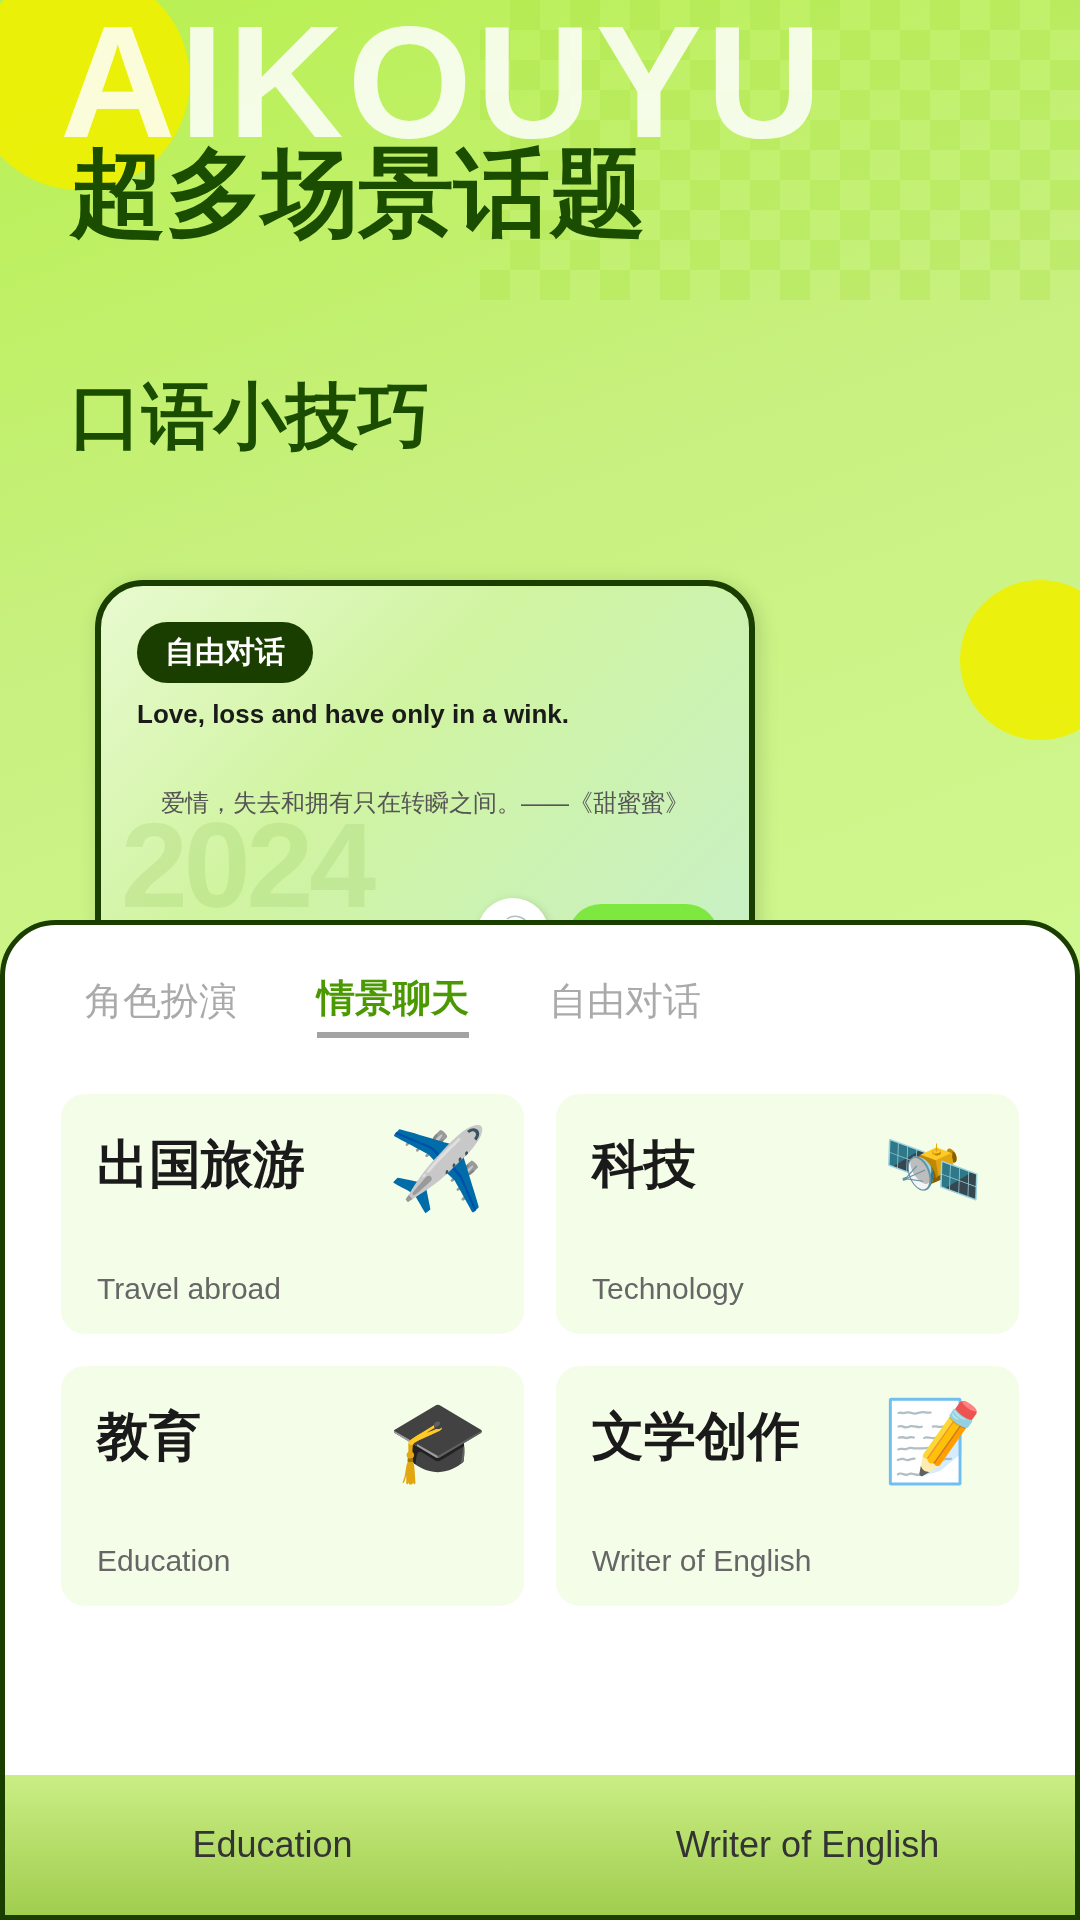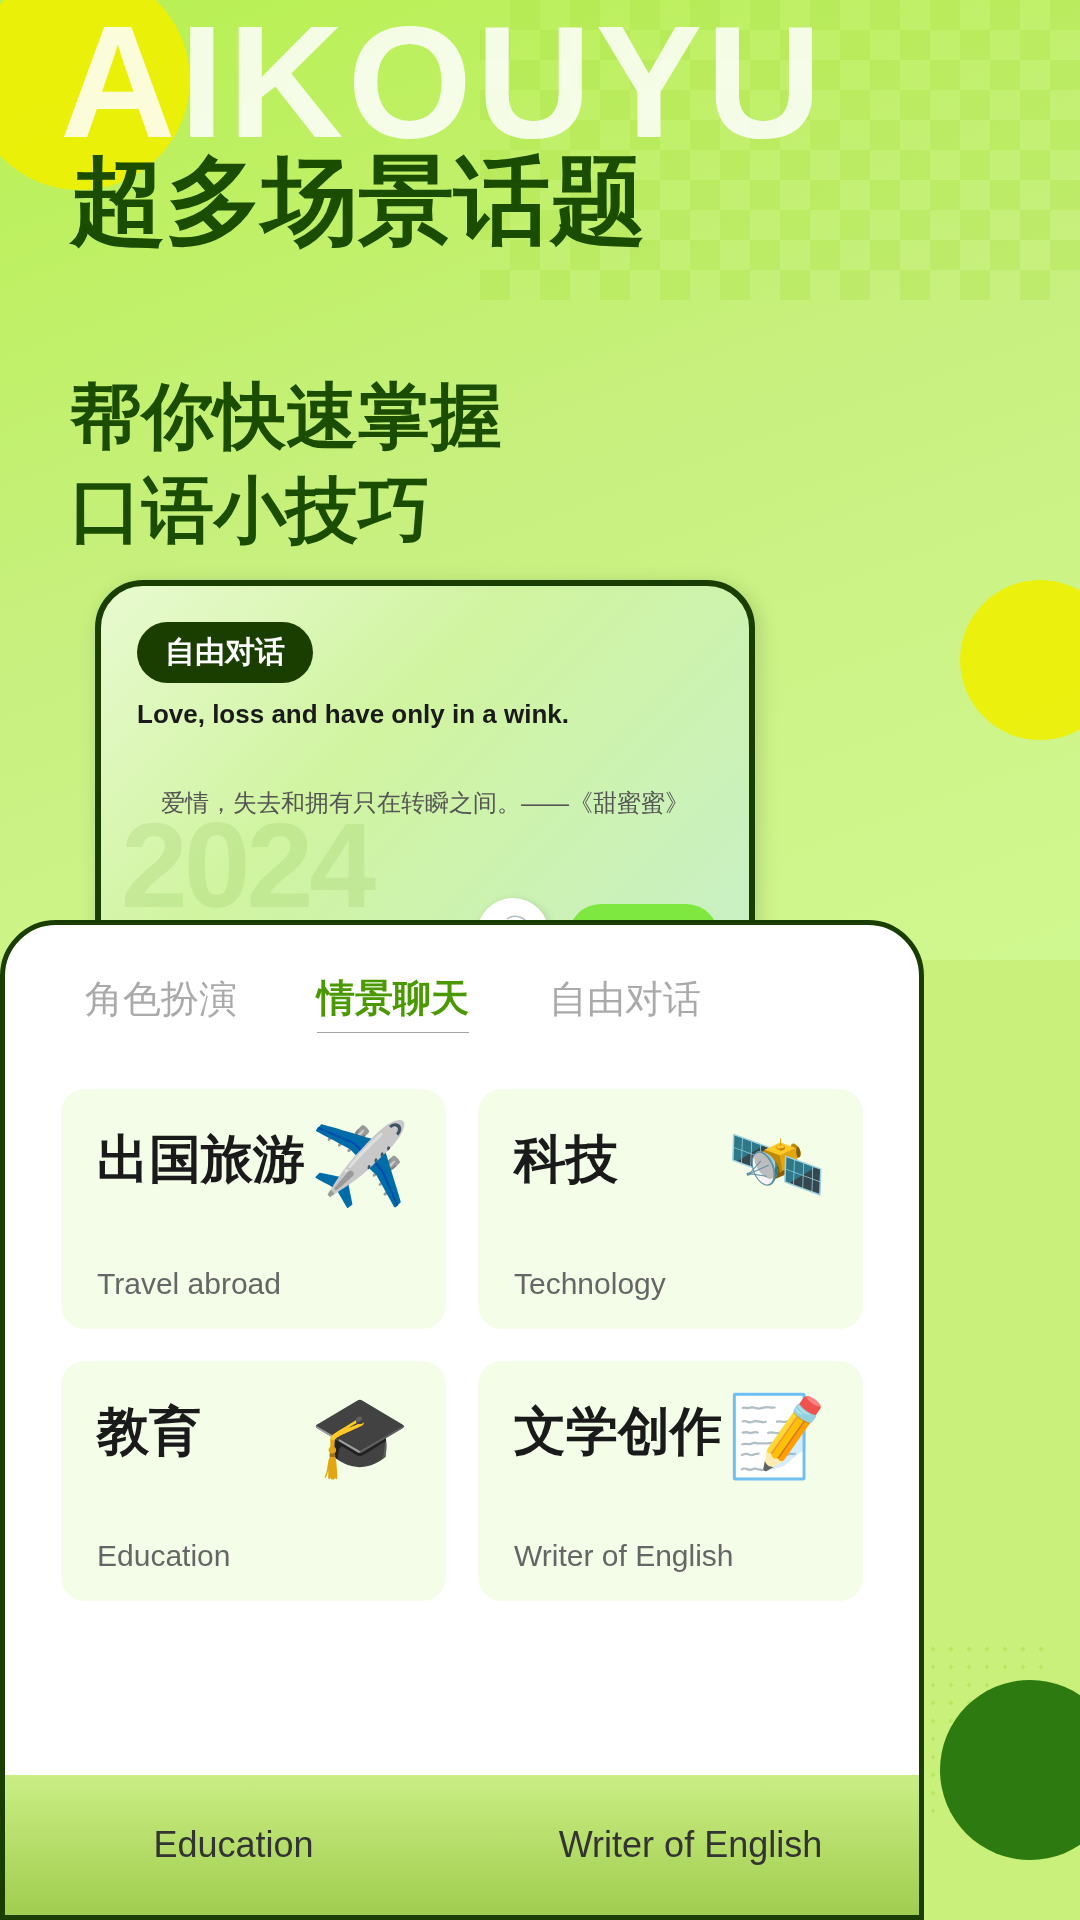--- a/index.html
+++ b/index.html
@@ -69,21 +69,21 @@
       width: 160px;
       height: 160px;
       background: #f0f000;
       border-radius: 50%;
       opacity: 0.9;
     }
 
     
     .main-heading {
       position: absolute;
-      top: 148px;
+      top: 140px;
       left: 70px;
       font-size: 96px;
       font-weight: 900;
       color: #1a4d00;
       line-height: 1.1;
       z-index: 2;
     }
 
     .sub-heading {
       position: absolute;
@@ -202,21 +202,21 @@
       display: flex;
       align-items: center;
       gap: 8px;
     }
 
     
     .bottom-panel {
       position: absolute;
       bottom: 0;
       left: 0;
-      width: 924px;
+      width: 1080px;
       height: 1000px;
       background: white;
       border-radius: 56px 56px 0 0;
       border: 5px solid #1a3d00;
       z-index: 5;
       overflow: hidden;
     }
 
     
     .tabs-row {
@@ -230,21 +230,21 @@
       font-size: 38px;
       color: #aaa;
       font-weight: 500;
       padding-bottom: 8px;
       cursor: pointer;
     }
 
     .tab-item.active {
       color: #4a9900;
       font-weight: 700;
-      border-bottom: 1px solid #a3a3a3;
+      border-bottom: 6px solid #a3a3a3;
     }
 
     
     .category-grid {
       display: grid;
       grid-template-columns: 1fr 1fr;
       gap: 0;
       padding: 0 40px;
       margin-top: 20px;
     }
@@ -355,21 +355,20 @@
   <div class="checker-overlay"></div>
 
   <div class="yellow-blob-tl"></div>
   <div class="yellow-blob-rm"></div>
 
   <div class="watermark-title">AIKOUYU</div>
 
   <div class="main-heading">超多场景话题</div>
 
   <div class="sub-heading">
-    <div>帮你快速掌握</div>
     <div>口语小技巧</div>
   </div>
 
   <div class="phone-card">
     <div class="daily-badge">自由对话</div>
     <div class="quote-en">Love, loss and have only in a wink.</div>
     <div class="quote-cn">爱情，失去和拥有只在转瞬之间。——《甜蜜蜜》</div>
     <div class="year-watermark">2024</div>
 
     <div class="sound-btn">

